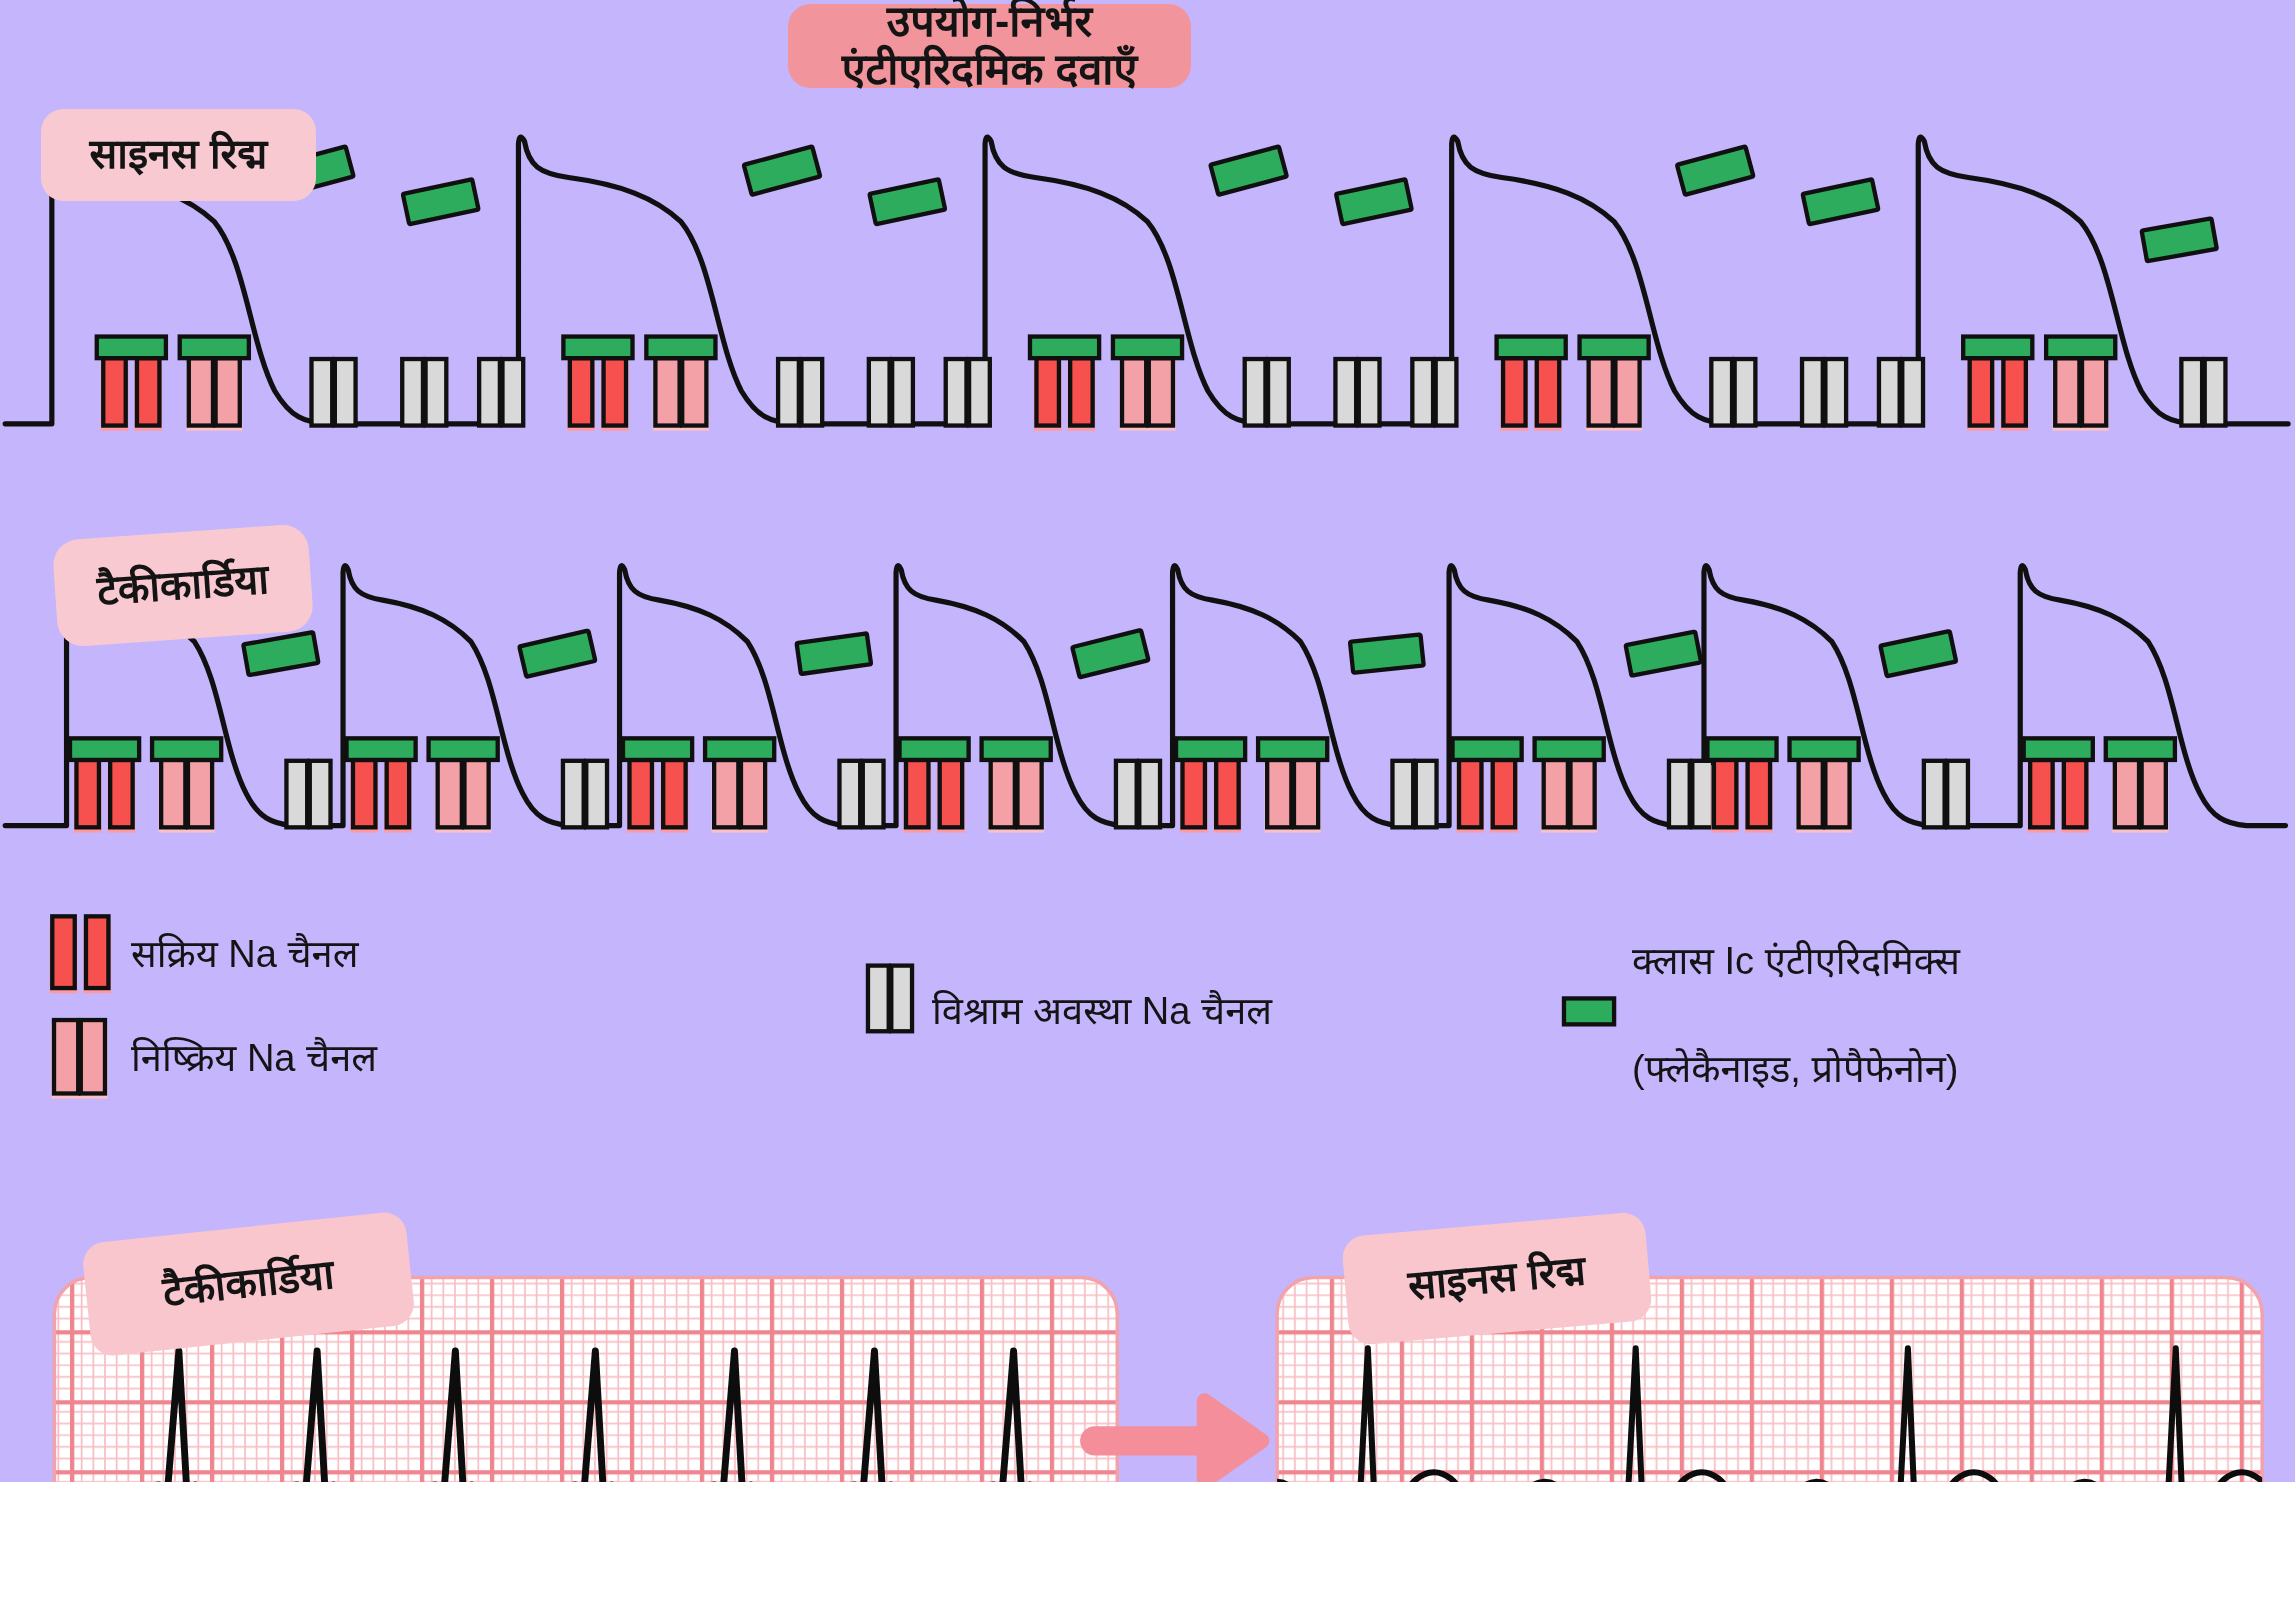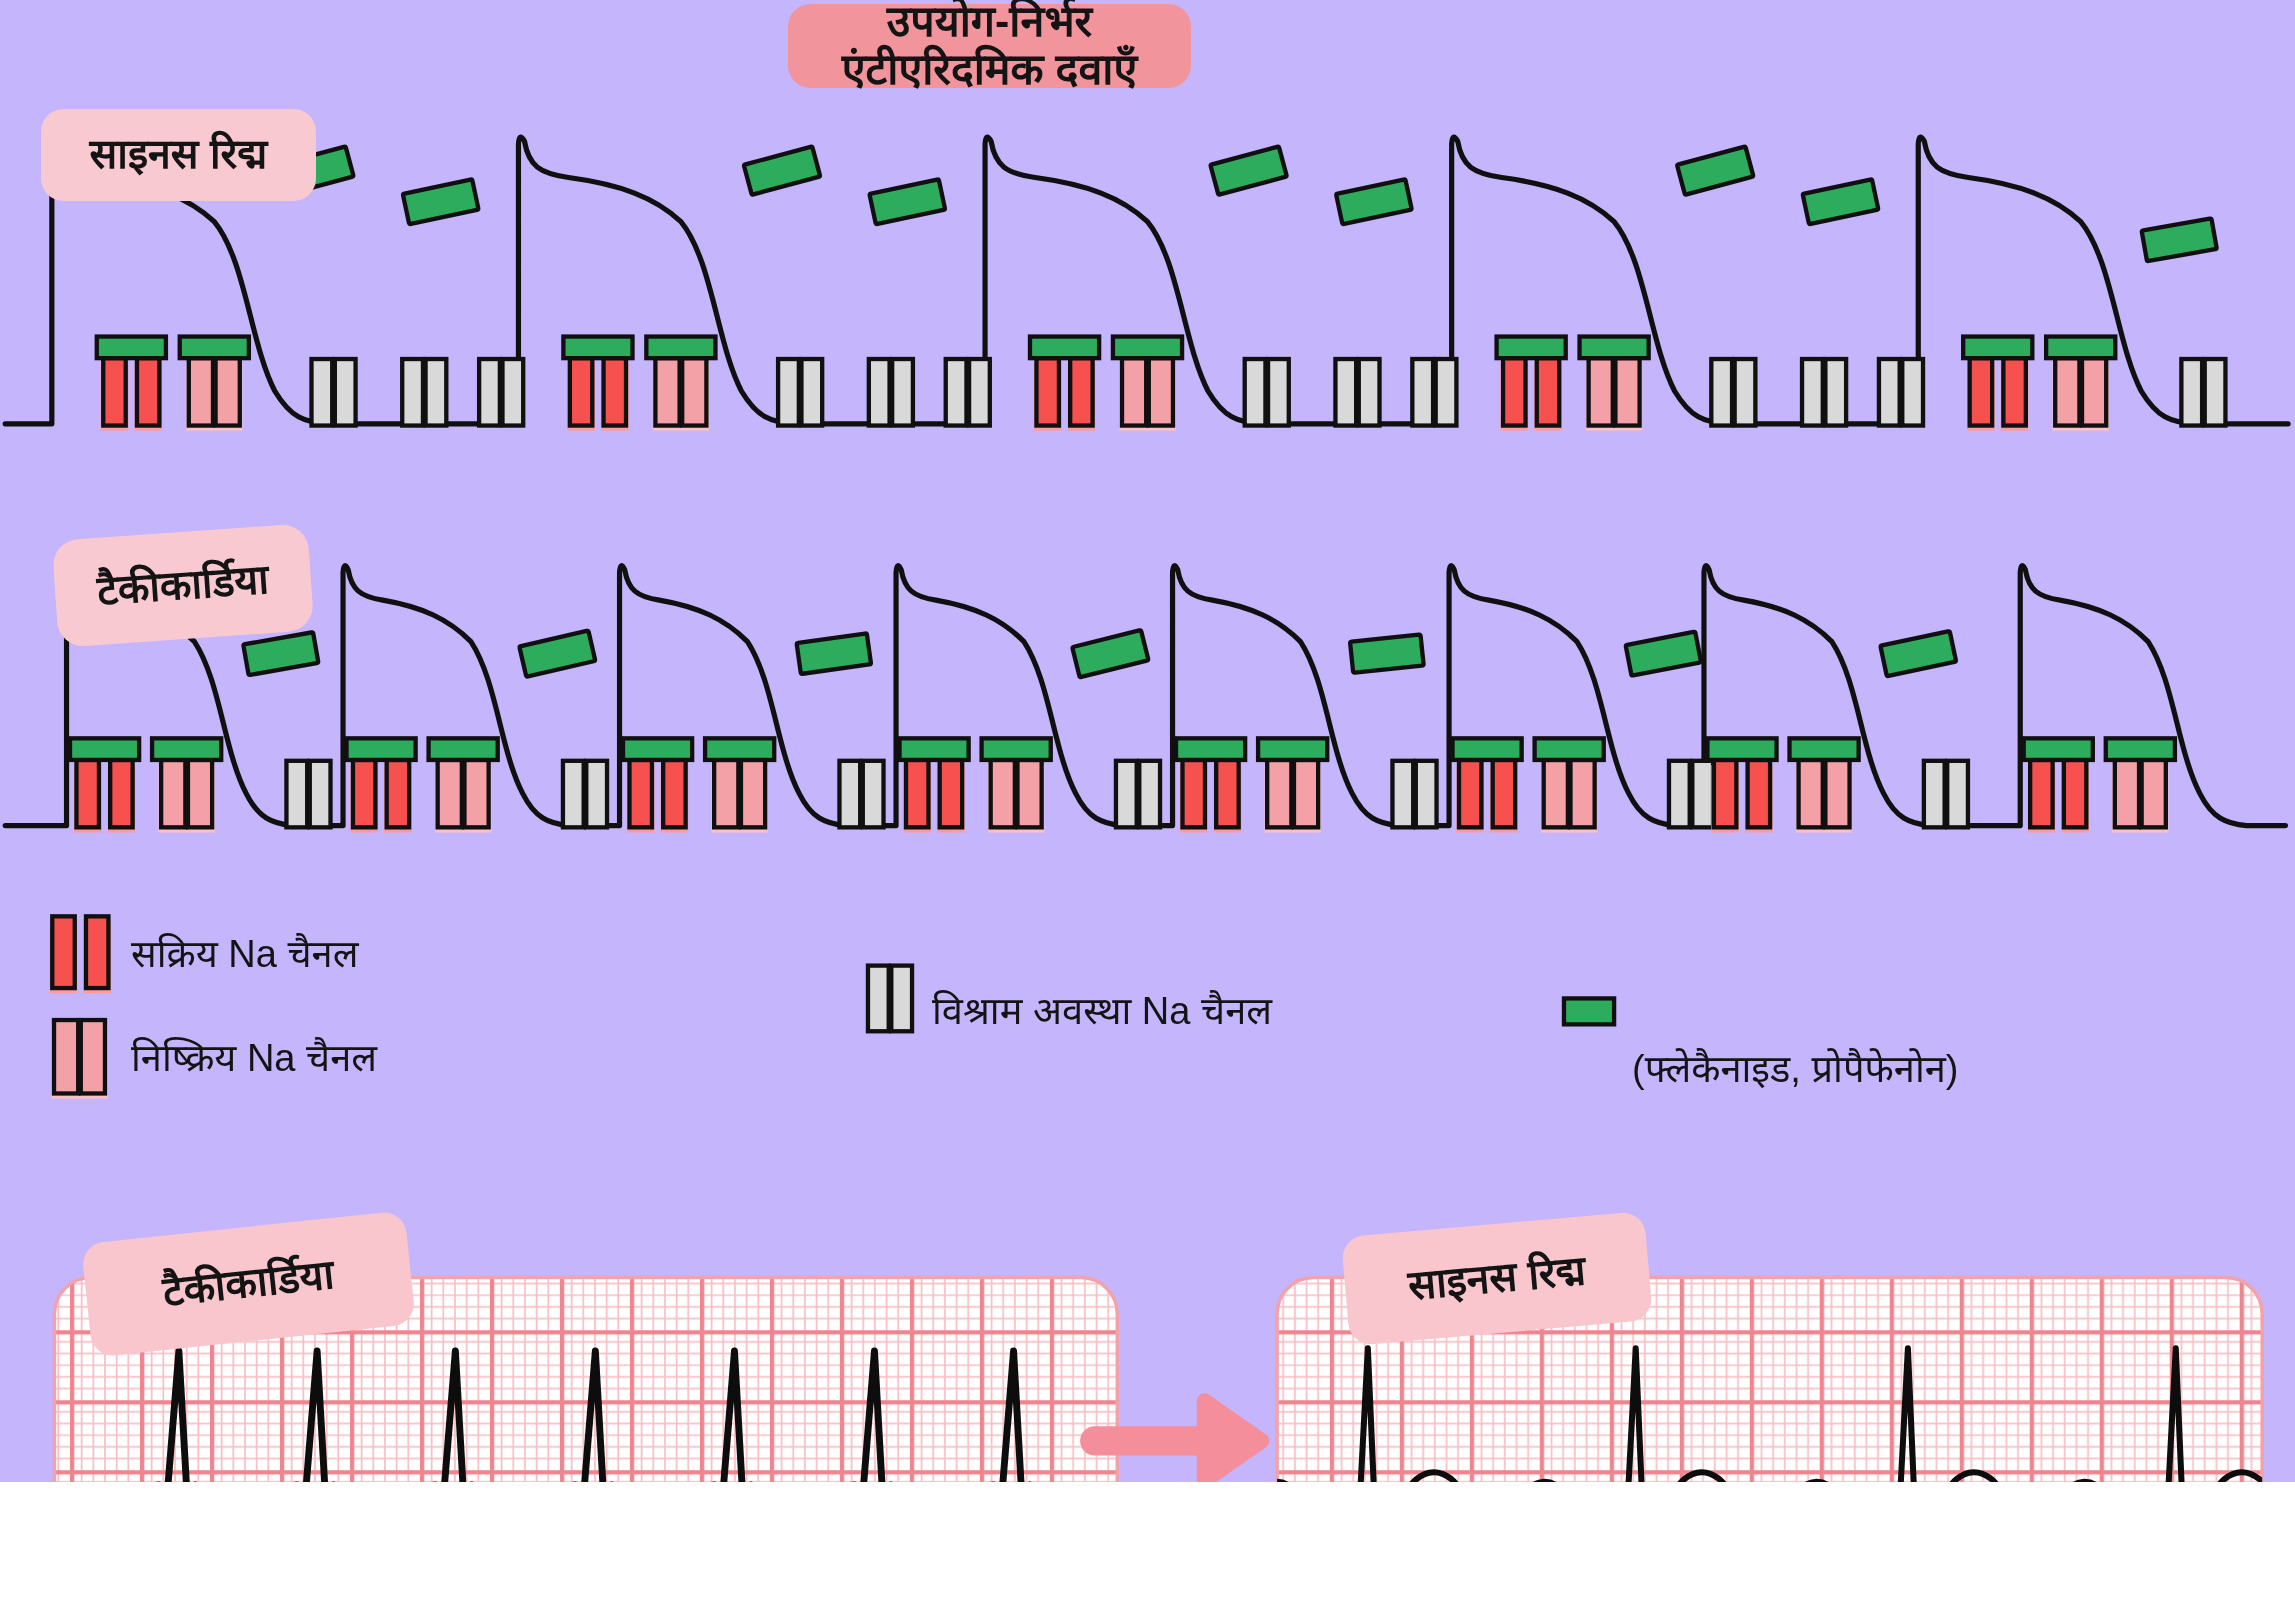--- a/index.html
+++ b/index.html
@@ -392,18 +392,19 @@
 
   <div class="pill-label title-badge">उपयोग-निर्भर एंटीएरिदमिक दवाएँ</div>
 
   <div class="pill-label label-sinus">साइनस रिद्म</div>
 
   <div class="pill-label label-tachy">टैकीकार्डिया</div>
 
   <div class="legend-text lt0">सक्रिय Na चैनल</div>
   <div class="legend-text lt1">निष्क्रिय Na चैनल</div>
   <div class="legend-text lt2">विश्राम अवस्था Na चैनल</div>
+  <div class="legend-text lt3a">क्लास Ic एंटीएरिदमिक्स</div>
   <div class="legend-text lt3b">(फ्लेकैनाइड, प्रोपैफेनोन)</div>
 
   <div class="pill-label ecg-label-left">टैकीकार्डिया</div>
   <div class="pill-label ecg-label-right">साइनस रिद्म</div>
 </div>
 
 
 </body></html>

